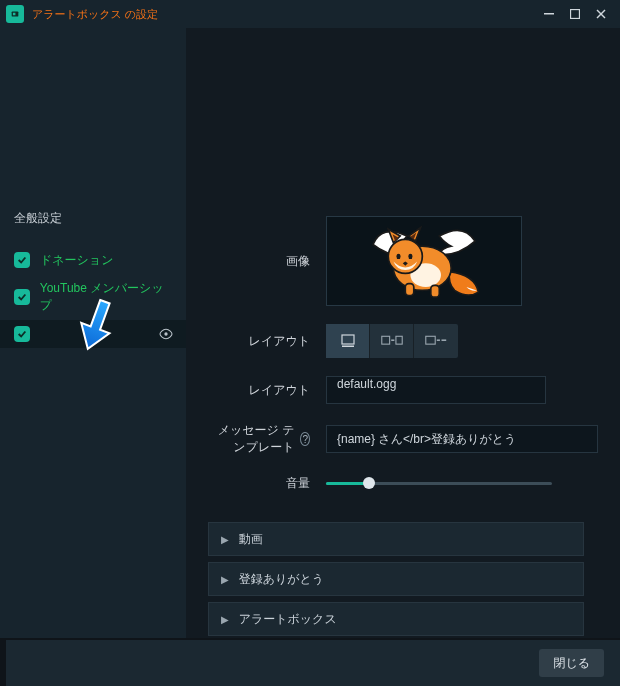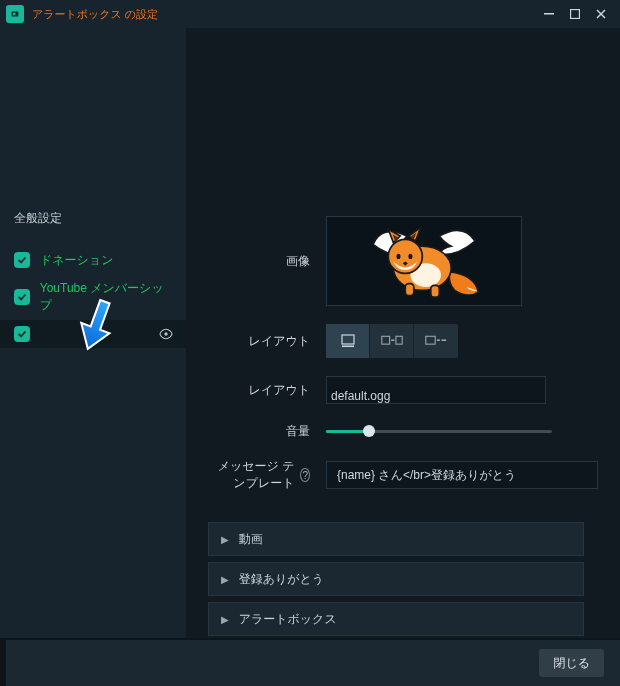--- a/index.html
+++ b/index.html
@@ -64,21 +64,21 @@
     display: flex; align-items: center; justify-content: center;
   }
   .layout-group {
     display: inline-flex; background: #23313b; height: 34px; border-radius: 2px;
   }
   .layout-btn { width: 44px; display: flex; align-items: center; justify-content: center; color: #aab4bc; border-right: 1px solid #182026; cursor: pointer; }
   .layout-btn:last-child { border-right: none; }
   .layout-btn.selected { background: #2f4250; }
   .text-field {
     width: 220px; height: 28px; background: #0d161d; border: 1px solid #263540;
-    color: #cfd6dc; padding: 0 4px; font-size: 12px; display: flex; align-items: flex-end;
+    color: #cfd6dc; padding: 0 10px; font-size: 12px; display: flex; align-items: flex-start;
   }
   .text-input {
     width: 272px; height: 28px; background: #0d161d; border: 1px solid #263540;
     color: #cfd6dc; padding: 0 10px; font-size: 12px;
   }
   .slider { position: relative; width: 226px; height: 18px; }
   .slider .track { position: absolute; top: 8px; left: 0; right: 0; height: 3px; background: #3c4d58; border-radius: 2px; }
   .slider .fill { position: absolute; top: 8px; left: 0; width: 42px; height: 3px; background: #17b99a; border-radius: 2px; }
   .slider .knob { position: absolute; top: 3px; left: 37px; width: 12px; height: 12px; border-radius: 50%; background: #dfe6eb; }
 
@@ -240,37 +240,37 @@
     <div class="row">
       <div class="lbl">レイアウト</div>
       <div class="ctl">
         <div class="text-field">
           <span>default.ogg</span>
         </div>
       </div>
     </div>
 
     <div class="row">
+      <div class="lbl" style="display:flex;align-items:center;justify-content:flex-end;">
+        <span>メッセージ テンプレート</span>
+        <span class="help-icon">?</span>
+      </div>
+      <div class="ctl">
+        <input class="text-input" value="{name} さん&lt;/br&gt;登録ありがとう" style="">
+      </div>
+    </div>
+
+    <div class="row">
       <div class="lbl">音量</div>
       <div class="ctl">
         <div class="slider">
           <div class="track"></div>
             <div class="fill"></div>
             <div class="knob"></div>
         </div>
-      </div>
-    </div>
-
-    <div class="row">
-      <div class="lbl" style="display:flex;align-items:center;justify-content:flex-end;">
-        <span>メッセージ テンプレート</span>
-        <span class="help-icon">?</span>
-      </div>
-      <div class="ctl">
-        <input class="text-input" value="{name} さん&lt;/br&gt;登録ありがとう" style="">
       </div>
     </div>
 
     <div style="height:12px"></div>
 
     <div class="acc">
       <span class="chev">▶</span>
       <span>動画</span>
     </div>
     <div class="acc">

